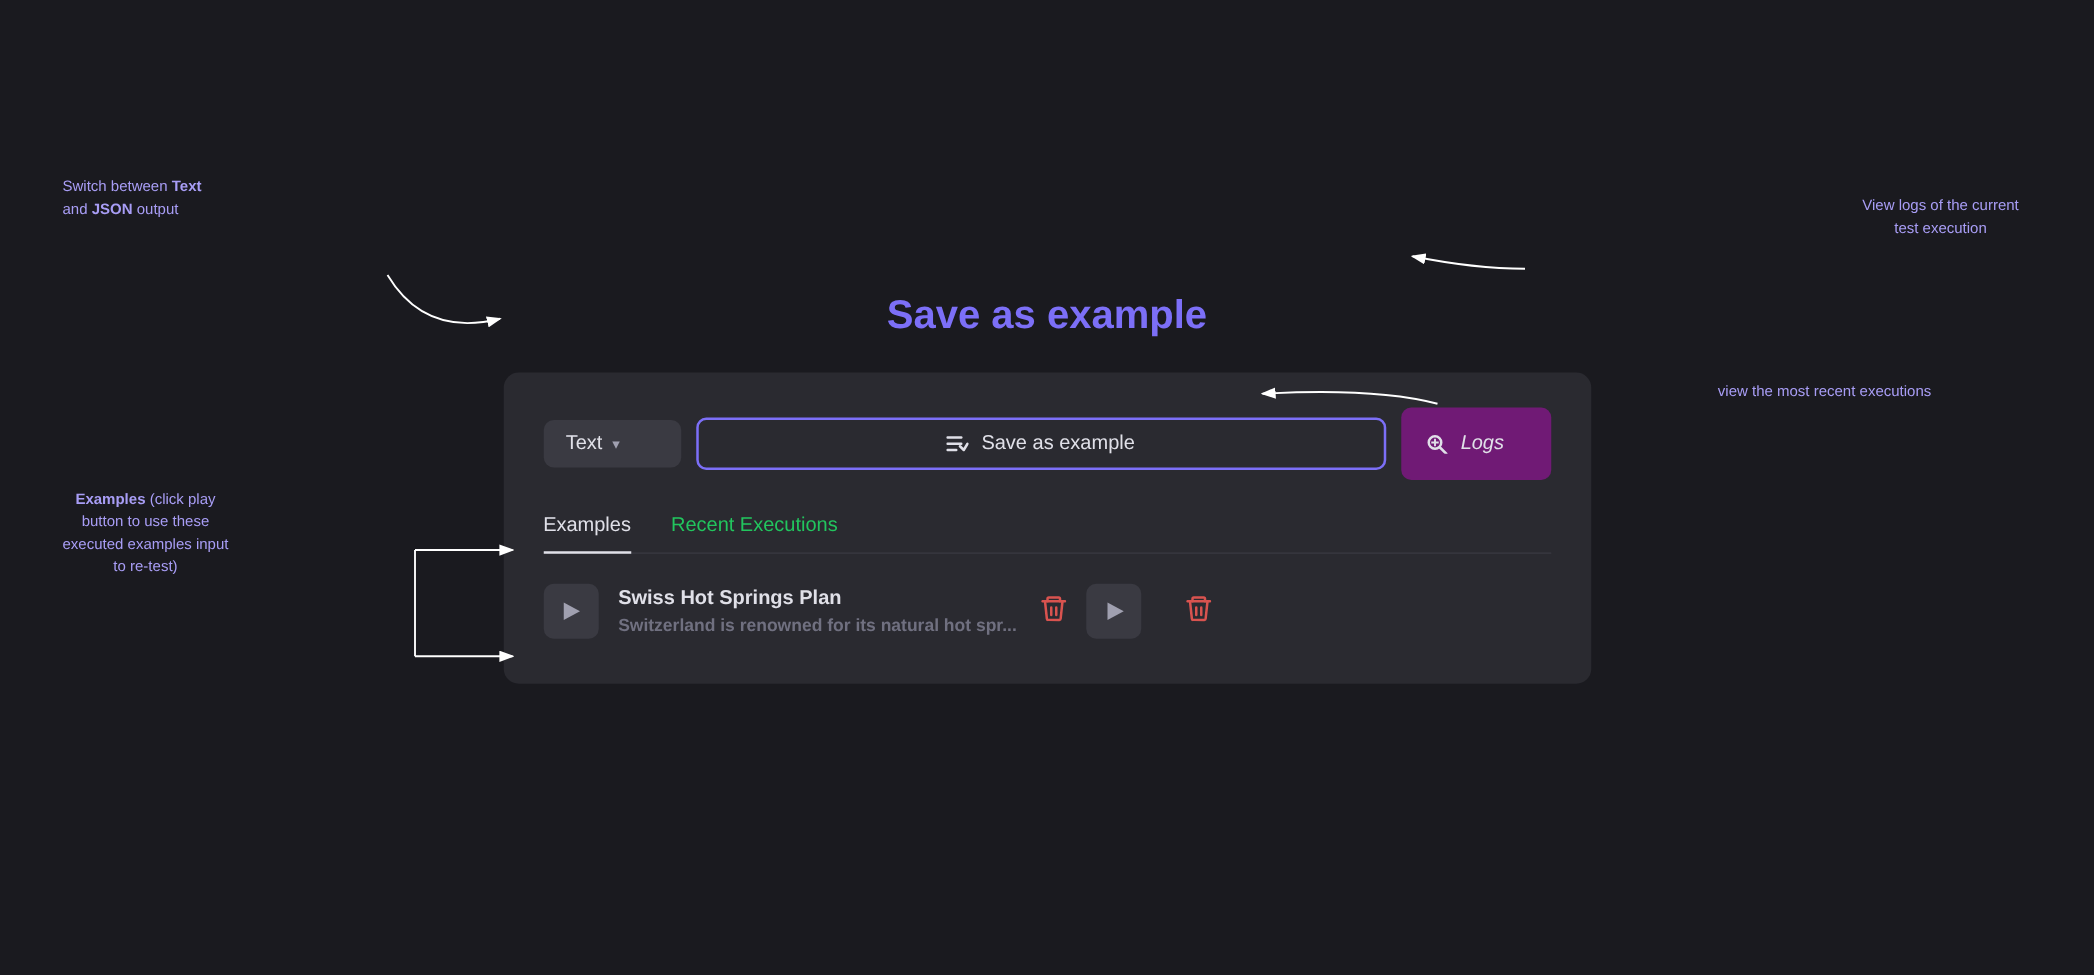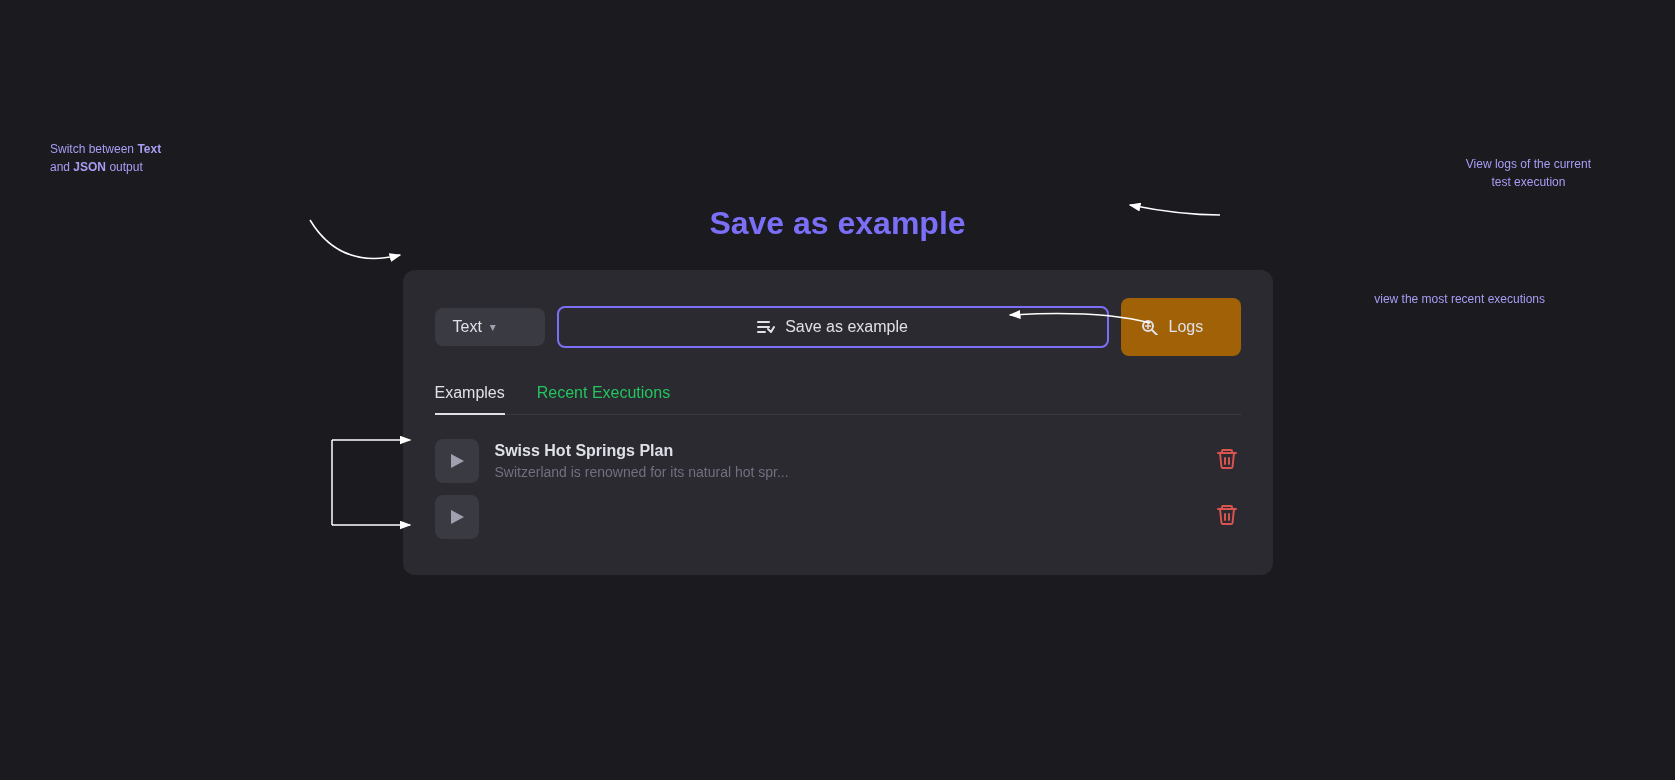--- a/index.html
+++ b/index.html
@@ -81,32 +81,33 @@
       padding: 10px 22px;
       cursor: pointer;
       display: flex;
       align-items: center;
       gap: 10px;
       flex: 1;
       justify-content: center;
     }
 
     .btn-logs {
-      background: #a16207;
+      background: #701a75;
       border: none;
       border-radius: 8px;
       color: #e0e0e8;
       font-size: 16px;
       font-weight: 500;
       padding: 20px 20px;
       cursor: pointer;
       display: flex;
       align-items: center;
       gap: 10px;
       min-width: 120px;
+      font-style: italic;
     }
 
     
     .tabs {
       display: flex;
       gap: 32px;
       margin-bottom: 24px;
       border-bottom: 1px solid #3a3a42;
       padding-bottom: 0;
     }
@@ -133,21 +134,21 @@
       background: #e0e0e8;
     }
 
     .tab.inactive {
       color: #22c55e;
     }
 
     
     .examples-list {
       display: flex;
-      flex-direction: column;
+      flex-direction: row;
       gap: 12px;
       margin-top: 20px;
     }
 
     .example-item {
       display: flex;
       align-items: center;
       gap: 16px;
     }
 
@@ -181,20 +182,21 @@
     .example-title {
       color: #e0e0e8;
       font-size: 16px;
       font-weight: 600;
       margin-bottom: 4px;
     }
 
     .example-desc {
       color: #707080;
       font-size: 14px;
+      font-weight: bold;
     }
 
     .delete-btn {
       background: transparent;
       border: none;
       cursor: pointer;
       color: #d9534f;
       font-size: 18px;
       padding: 4px;
       flex-shrink: 0;
@@ -217,30 +219,30 @@
 
     
     .ann-switch {
       left: 50px;
       top: 140px;
       text-align: left;
     }
 
     
     .ann-logs {
-      right: 84px;
+      right: 60px;
       top: 155px;
       text-align: center;
       color: #a89df5;
     }
 
     
     .ann-recent {
       right: 130px;
-      top: 290px;
+      top: 304px;
       text-align: left;
       color: #a89df5;
     }
 
     
     .ann-examples {
       left: 50px;
       top: 390px;
       text-align: center;
       max-width: 190px;
@@ -341,20 +343,23 @@
   </div>
 
   <div class="annotation ann-logs">
     <span>View logs of the current<br>test execution</span>
   </div>
 
   <div class="annotation ann-recent">
     <span>view the most recent executions</span>
   </div>
 
+  <div class="annotation ann-examples">
+    <span><strong>Examples</strong> (click play<br>button to use these<br>executed examples input<br>to re-test)</span>
+  </div>
 
   <svg class="arrows-svg" xmlns="http://www.w3.org/2000/svg">
 
     <path d="M 310,220 Q 340,270 400,255" fill="none" stroke="white" stroke-width="1.5" marker-end="url(#arrowhead)"></path>
 
     <path d="M 1220,215 Q 1180,215 1130,205" fill="none" stroke="white" stroke-width="1.5" marker-end="url(#arrowhead)"></path>
 
     <path d="M 1150,323 Q 1100,310 1010,315" fill="none" stroke="white" stroke-width="1.5" marker-end="url(#arrowhead)"></path>
 
     <line x1="332" y1="440" x2="332" y2="525" stroke="white" stroke-width="1.5"></line>

